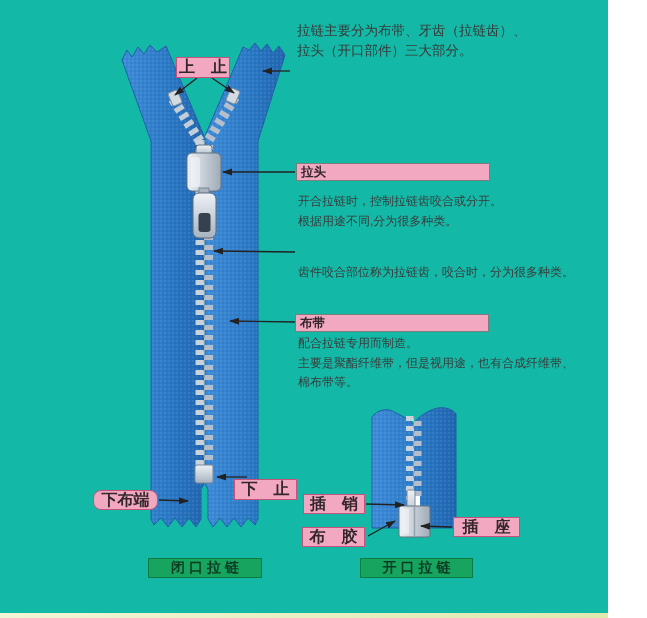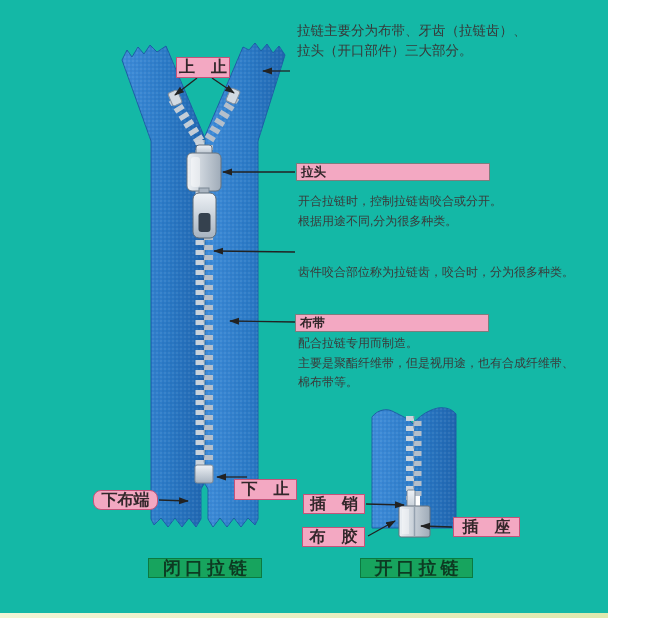--- a/index.html
+++ b/index.html
@@ -11,21 +11,21 @@
   .plabel{
     position:absolute;background:#f3a8c2;border:1px solid #c4537a;color:#33272b;
     font-weight:bold;font-size:16px;display:flex;align-items:center;justify-content:center;
     box-sizing:border-box;white-space:nowrap;
   }
   .plabel.long{border-color:#7d7d7d;justify-content:flex-start;padding-left:4px;font-size:12.5px;}
   .desc{position:absolute;color:#3a3a3a;font-size:12px;line-height:19.5px;white-space:nowrap;}
   .intro{position:absolute;left:297px;top:21px;color:#383838;font-size:13.5px;line-height:20px;white-space:nowrap;}
   .gcaption{
     position:absolute;background:#17a45e;border:1px solid #0b7a40;color:#0d3a22;
-    font-weight:bold;font-size:18px;letter-spacing:4px;display:flex;align-items:center;
+    font-weight:bold;font-size:14px;letter-spacing:4px;display:flex;align-items:center;
     justify-content:center;box-sizing:border-box;padding-left:4px;white-space:nowrap;
   }
   .scan-edge{position:absolute;left:0;bottom:0;width:647px;height:5px;background:linear-gradient(to right,#f2f5d6,#dde8ab);}
 </style>
 </head>
 <body>
 
 <div class="canvas">
 
   <svg class="abs" style="left:0;top:0" width="647" height="618" viewBox="0 0 647 618">

